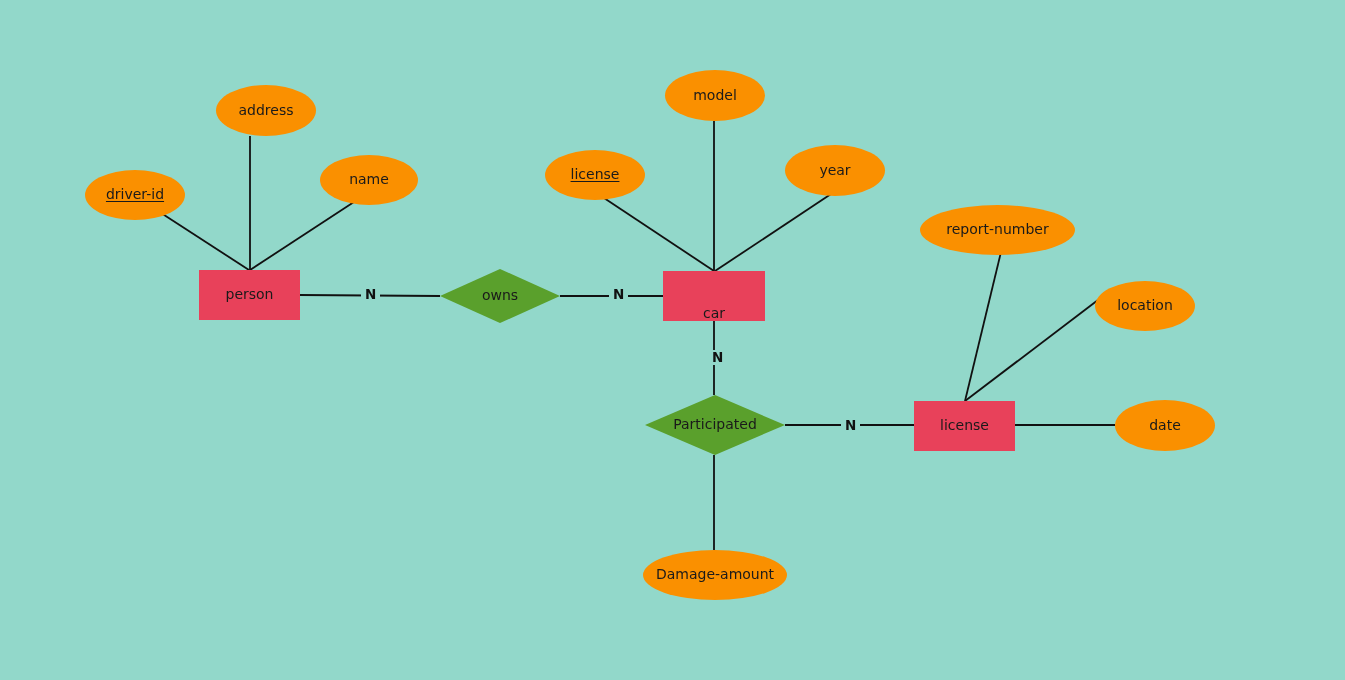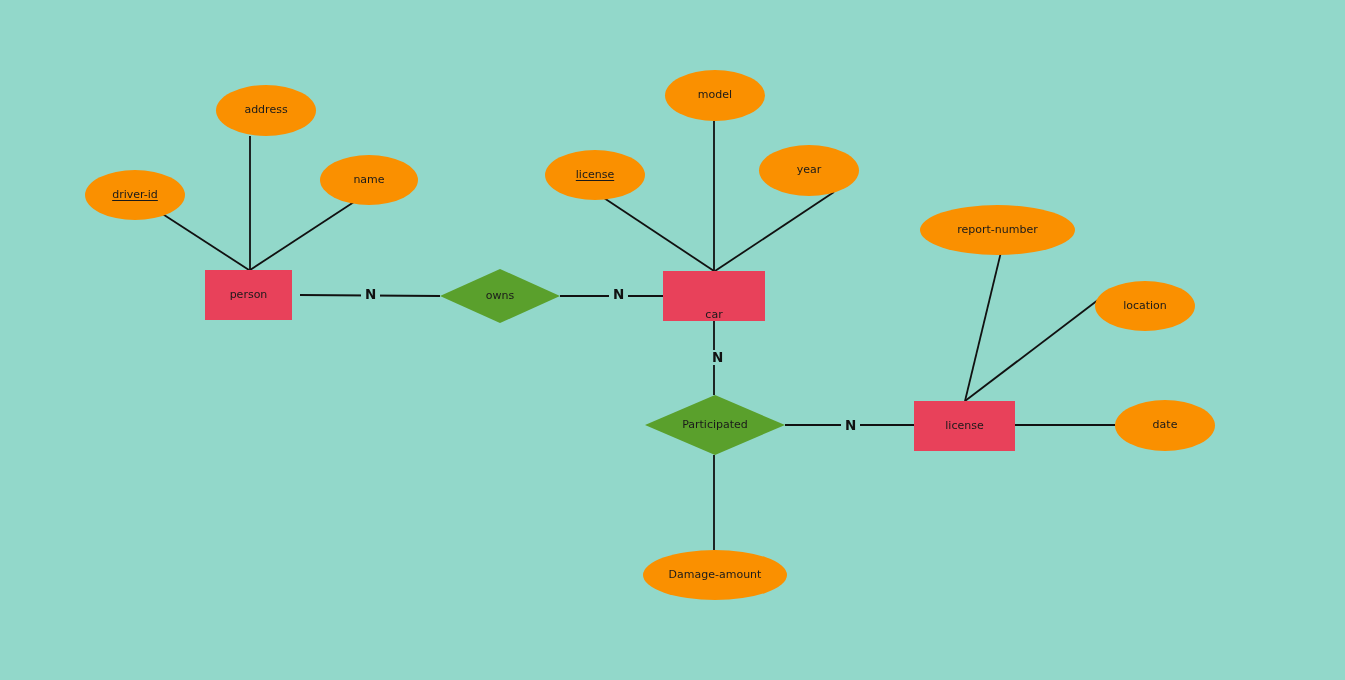--- a/index.html
+++ b/index.html
@@ -26,21 +26,21 @@
     width: 1345px;
     height: 680px;
   }
   .node {
     position: absolute;
     display: flex;
     align-items: center;
     justify-content: center;
     text-align: center;
     color: #1a1a1a;
-    font-size: 11px;
+    font-size: 14px;
     line-height: 1.1;
     box-sizing: border-box;
   }
   .attribute {
     background: #fa9000;
     border-radius: 50%;
   }
   .attribute .label {
     padding: 0 4px;
   }
@@ -108,36 +108,36 @@
       </div>
       <div class="node attribute" style="left: 320px; top: 155px; width: 98px; height: 50px;">
         <span class="label">name</span>
       </div>
       <div class="node attribute key" style="left: 545px; top: 150px; width: 100px; height: 50px;">
         <span class="label">license</span>
       </div>
       <div class="node attribute" style="left: 665px; top: 70px; width: 100px; height: 51px;">
         <span class="label">model</span>
       </div>
-      <div class="node attribute" style="left: 759px; top: 145px; width: 100px; height: 51px;">
+      <div class="node attribute" style="left: 785px; top: 145px; width: 100px; height: 51px;">
         <span class="label">year</span>
       </div>
       <div class="node attribute" style="left: 920px; top: 205px; width: 155px; height: 50px;">
         <span class="label">report-number</span>
       </div>
       <div class="node attribute" style="left: 1095px; top: 281px; width: 100px; height: 50px;">
         <span class="label">location</span>
       </div>
       <div class="node attribute" style="left: 1115px; top: 400px; width: 100px; height: 51px;">
         <span class="label">date</span>
       </div>
       <div class="node attribute" style="left: 643px; top: 550px; width: 144px; height: 50px;">
         <span class="label">Damage-amount</span>
       </div>
-      <div class="node entity" style="left: 205px; top: 270px; width: 87px; height: 50px;">
+      <div class="node entity" style="left: 199px; top: 270px; width: 101px; height: 50px;">
         <span class="label">person</span>
       </div>
       <div class="node entity" style="left: 663px; top: 271px; width: 102px; height: 50px; align-items: flex-end;">
         <span class="label">car</span>
       </div>
       <div class="node entity" style="left: 914px; top: 401px; width: 101px; height: 50px;">
         <span class="label">license</span>
       </div>
       <div class="node relationship" style="left: 440px; top: 269px; width: 120px; height: 54px;">
         <div class="diamond-shape"></div>

